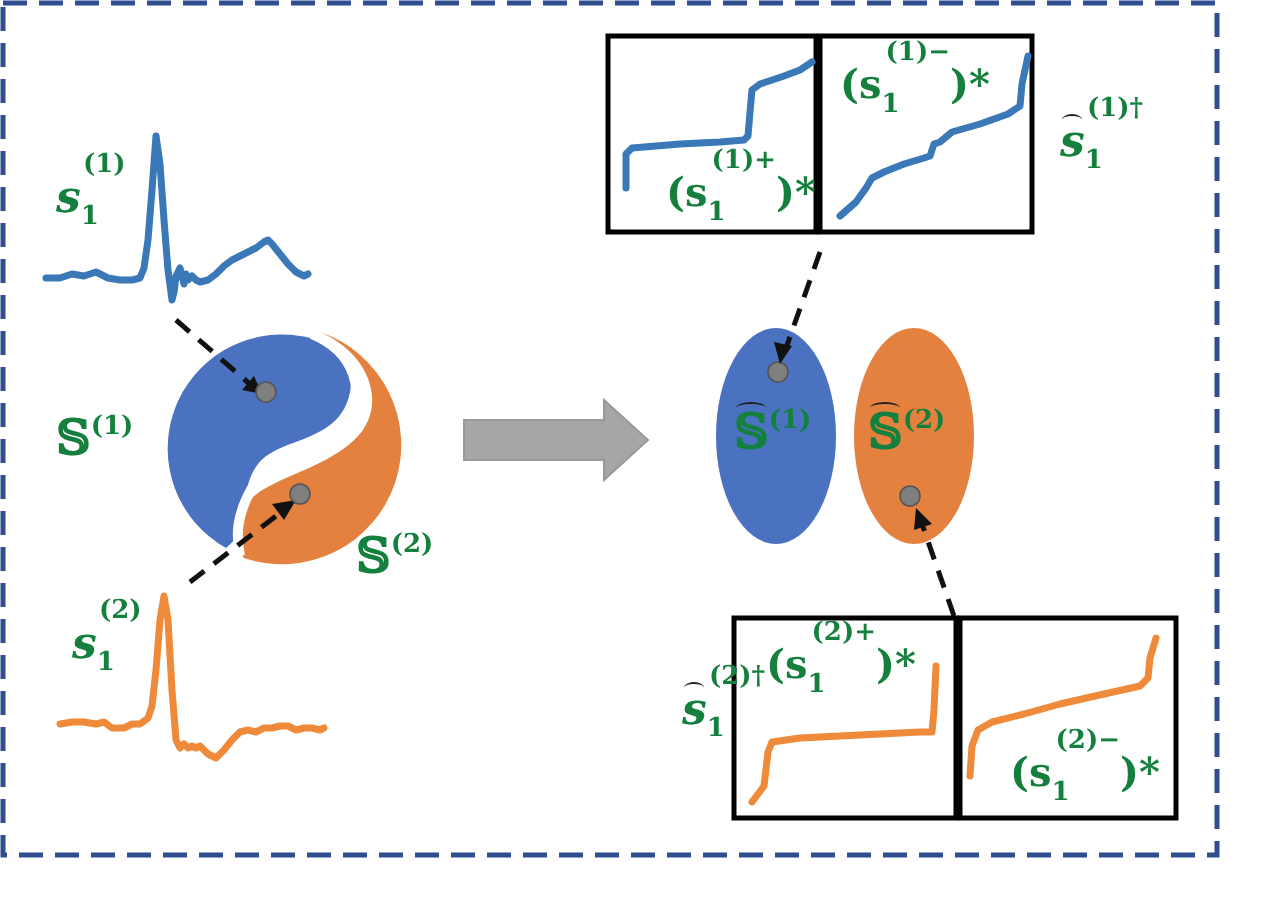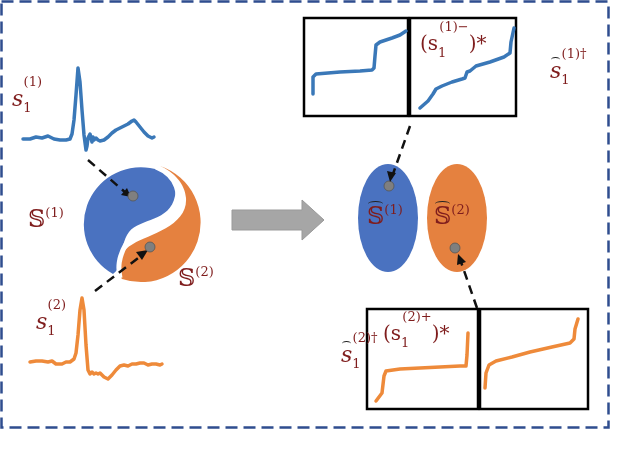--- a/index.html
+++ b/index.html
@@ -1,19 +1,19 @@
 <!DOCTYPE html>
 <html><head>
   <meta charset="utf-8">
   <style>
     html, body { margin: 0; padding: 0; background: #ffffff; }
     body { width: 640px; height: 459px; position: relative; overflow: hidden;
            font-family: "DejaVu Serif", serif; }
     #stage { position: absolute; left: 0; top: 0; width: 640px; height: 459px; }
-    .lbl { position: absolute; color: #7f1d1d; font-family: "DejaVu Serif", serif; white-space: nowrap; line-height: 1; }
+    .lbl { position: absolute; color: #15803d; font-family: "DejaVu Serif", serif; white-space: nowrap; line-height: 1; font-weight: bold; }
     .lbl .base { font-style: italic; font-size: 22px; }
     .lbl .bb { font-size: 24px; font-family: "DejaVu Serif", serif; }
     .lbl sup { font-size: 13px; position: relative; top: -4px; }
     .lbl sub { font-size: 13px; position: relative; top: 2px; }
     .hat { position: relative; display: inline-block; }
     .hat::before { content: ""; position: absolute; left: 1px; right: 1px; top: -3px; height: 5px;
                    border-top: 1.3px solid #222; border-radius: 50% 50% 0 0; }
     .paren { font-size: 20px; }
   </style>
 </head>
@@ -74,21 +74,21 @@
       <line x1="479" y1="308" x2="479" y2="410" stroke="#000" stroke-width="3.5"></line>
 
       <polyline fill="none" stroke="#ee8a3a" stroke-width="3.5" stroke-linejoin="round" stroke-linecap="round" points="376,401 382,393 384,376 386,371 400,369 420,368 440,367 460,366 466,366 467,355 468,333"></polyline>
 
       <polyline fill="none" stroke="#ee8a3a" stroke-width="3.5" stroke-linejoin="round" stroke-linecap="round" points="485,388 486,373 489,365 496,361 512,357 530,352 552,347 570,343 574,339 575,329 578,319"></polyline>
     </g>
   </svg>
 
   
   
-  <div class="lbl" style="left:12px;top:88px;">
+  <div class="lbl" style="left:28px;top:88px;">
     <span class="base">s</span><sub>1</sub><sup style="margin-left:-8px;top:-14px;">(1)</sup>
   </div>
 
   
   <div class="lbl" style="left:36px;top:311px;">
     <span class="base">s</span><sub>1</sub><sup style="margin-left:-8px;top:-14px;">(2)</sup>
   </div>
 
   
   <div class="lbl" style="left:28px;top:207px;">
@@ -104,35 +104,41 @@
   <div class="lbl" style="left:367px;top:204px;">
     <span class="bb hat">𝕊</span><sup>(1)</sup>
   </div>
 
   
   <div class="lbl" style="left:434px;top:204px;">
     <span class="bb hat">𝕊</span><sup>(2)</sup>
   </div>
 
   
+  <div class="lbl" style="left:333px;top:86px;font-size:18px;">
+    <span class="paren">(s</span><sub>1</sub><sup style="margin-left:-7px;top:-12px;">(1)+</sup><span class="paren">)*</span>
+  </div>
 
   
   <div class="lbl" style="left:420px;top:32px;font-size:18px;">
     <span class="paren">(s</span><sub>1</sub><sup style="margin-left:-7px;top:-12px;">(1)−</sup><span class="paren">)*</span>
   </div>
 
   
-  <div class="lbl" style="left:530px;top:60px;margin-left:20px;">
+  <div class="lbl" style="left:530px;top:60px;">
     <span class="base hat">s</span><sub>1</sub><sup style="margin-left:-8px;top:-14px;">(1)†</sup>
   </div>
 
   
   <div class="lbl" style="left:383px;top:322px;font-size:18px;">
     <span class="paren">(s</span><sub>1</sub><sup style="margin-left:-7px;top:-12px;">(2)+</sup><span class="paren">)*</span>
   </div>
 
   
+  <div class="lbl" style="left:505px;top:376px;font-size:18px;">
+    <span class="paren">(s</span><sub>1</sub><sup style="margin-left:-7px;top:-12px;">(2)−</sup><span class="paren">)*</span>
+  </div>
 
   
   <div class="lbl" style="left:312px;top:344px;margin-left:29px;">
     <span class="base hat">s</span><sub>1</sub><sup style="margin-left:-8px;top:-14px;">(2)†</sup>
   </div>
 </div>
 
 </body></html>

